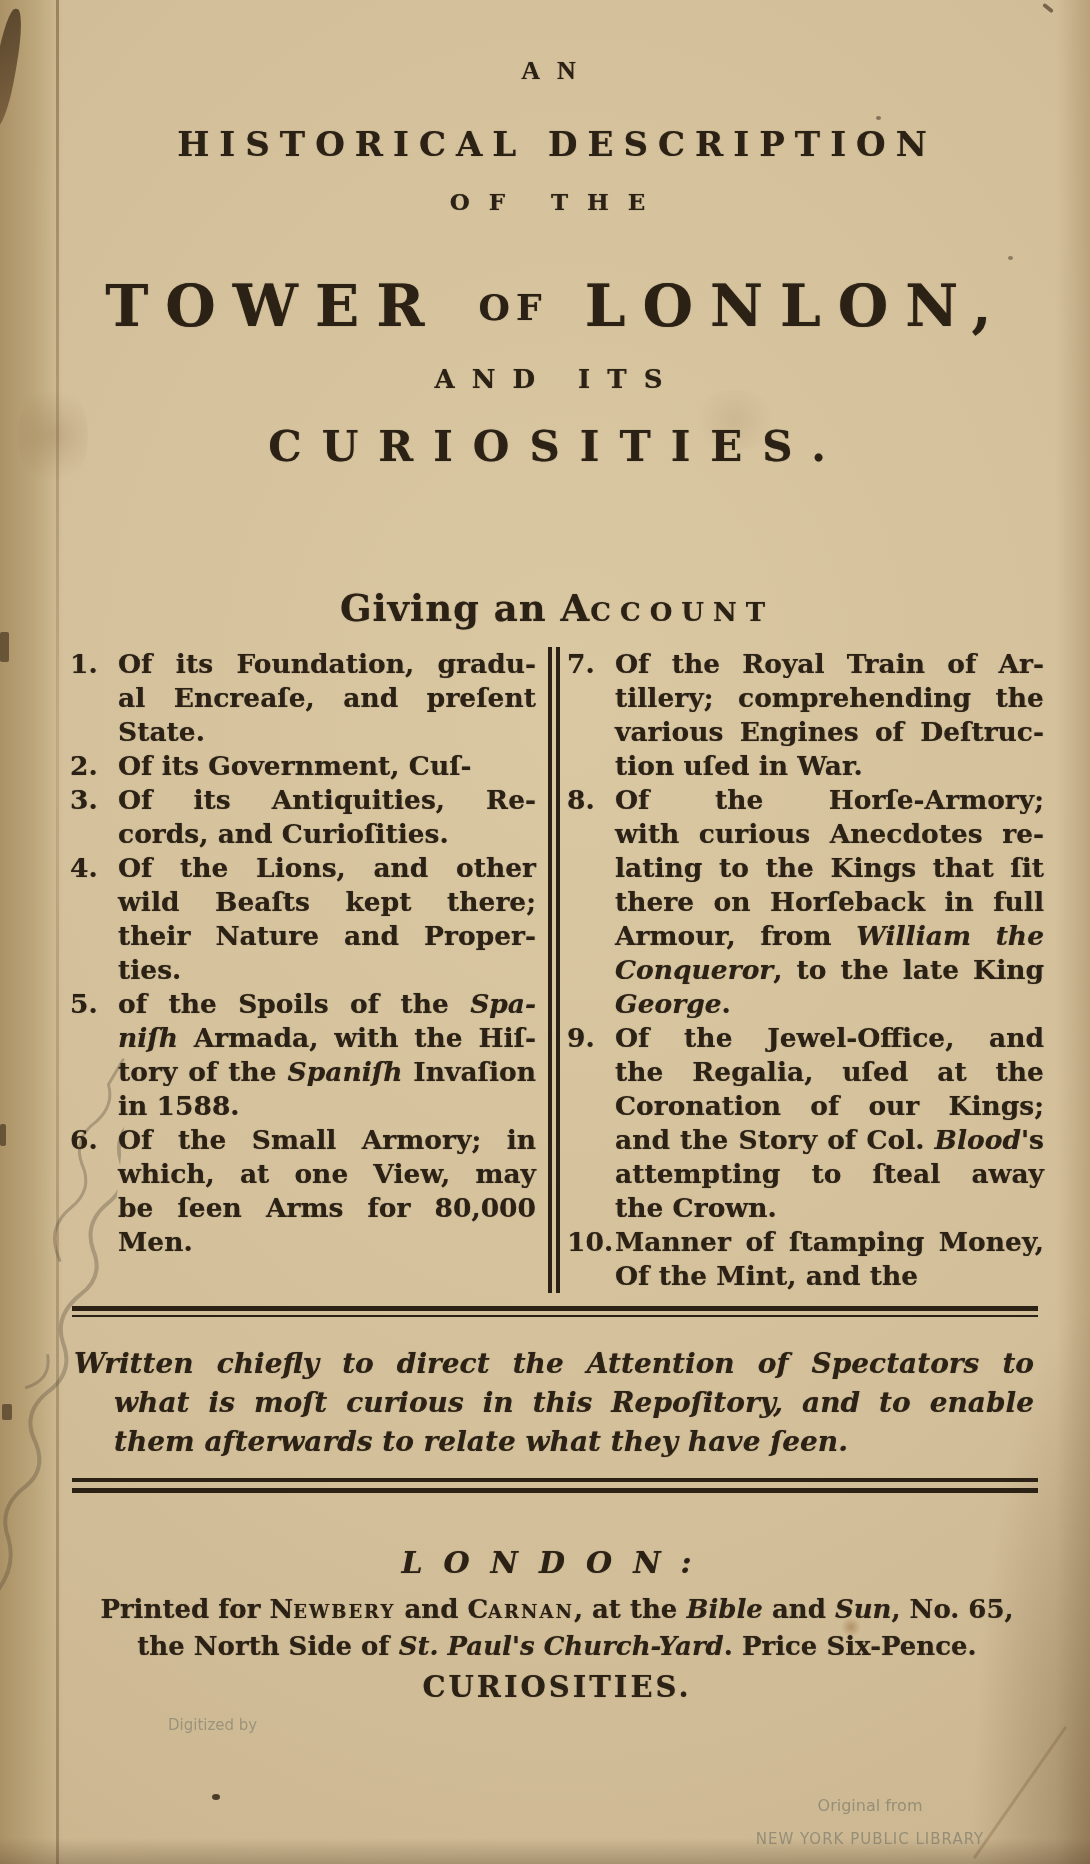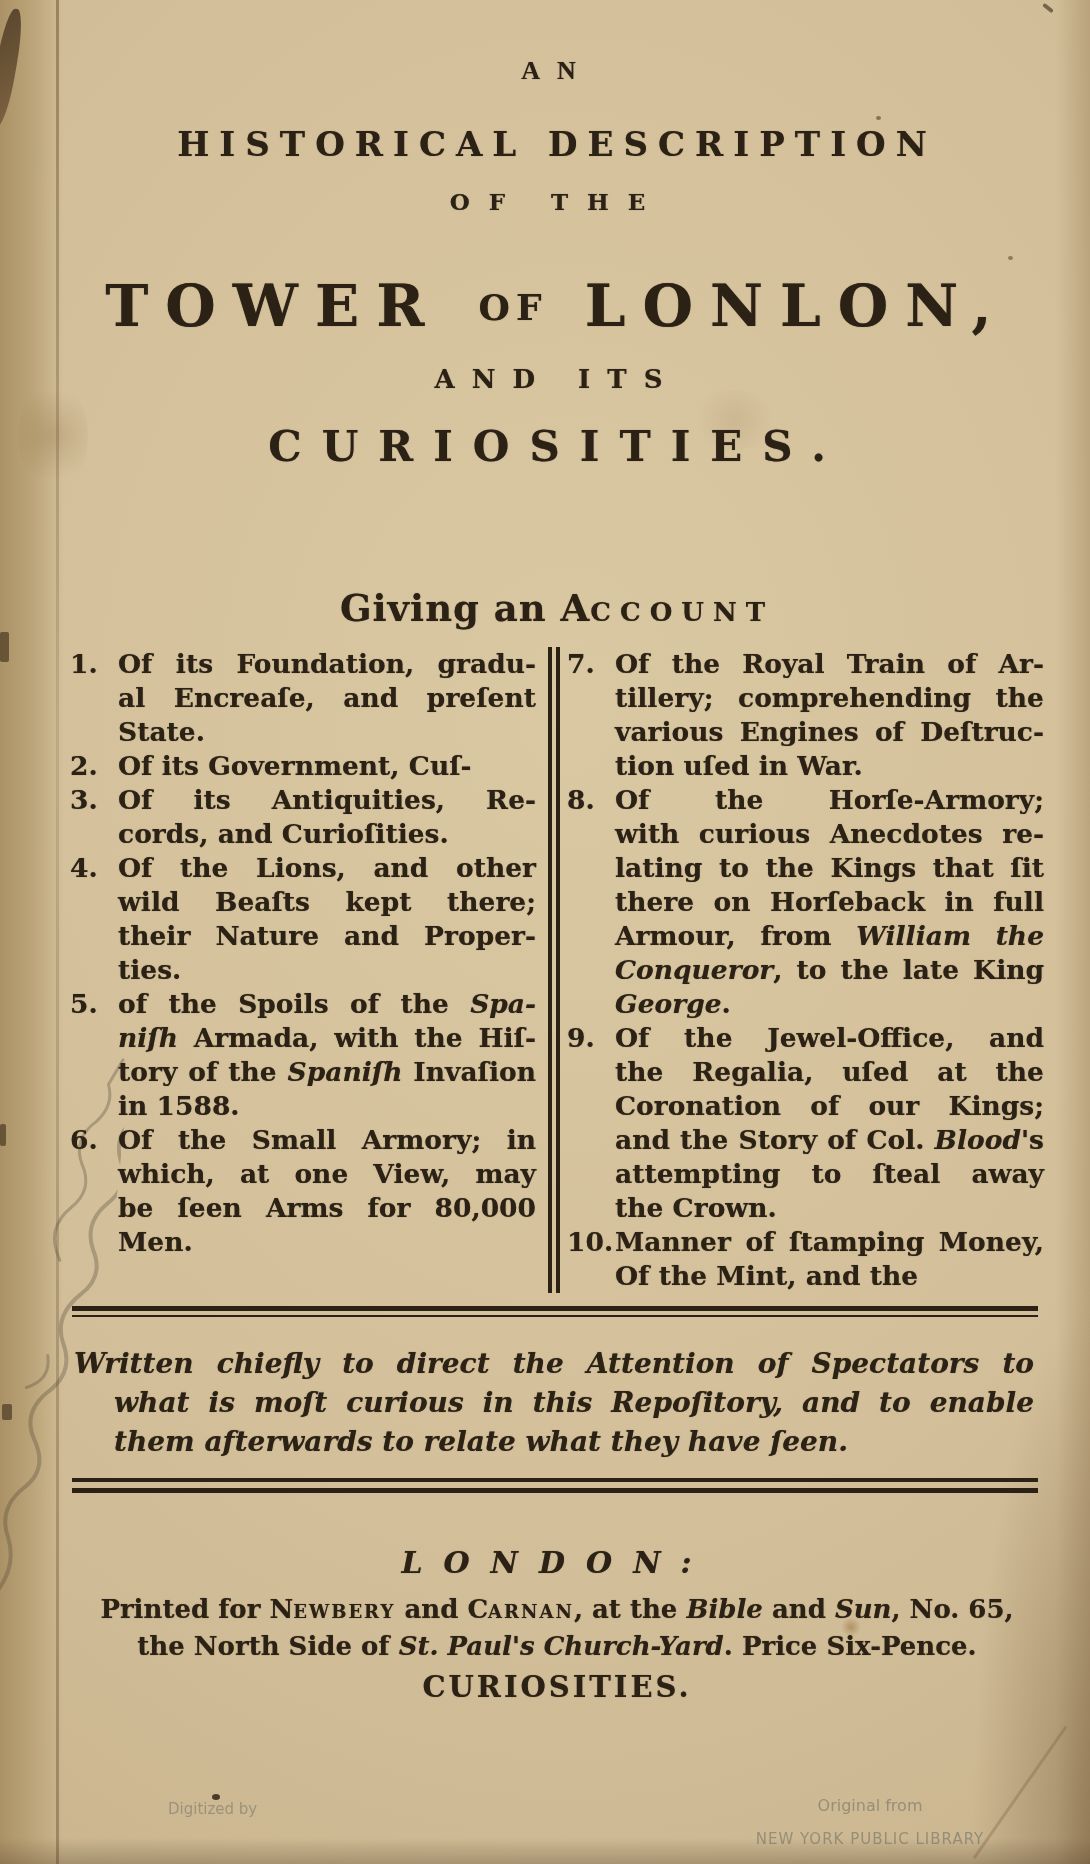--- a/index.html
+++ b/index.html
@@ -72,21 +72,21 @@
   .note-line + .note-line{padding-left:40px;}
 
   #imp-city{top:1545px;font-size:30px;font-style:italic;font-weight:bold;letter-spacing:21px;}
   #imp-line1{top:1594px;font-size:26px;font-weight:bold;}
   #imp-line2{top:1631px;font-size:26px;font-weight:bold;}
   #imp-line1 .sc,#imp-line2 .sc{letter-spacing:2px;}
   #imp-year{top:1670px;font-size:29px;font-weight:bold;letter-spacing:3px;}
 
   
   .wm{position:absolute;font-family:"DejaVu Sans","Liberation Sans",sans-serif;color:#5f655e;}
-  #wm-left{left:168px;top:1800px;display:flex;align-items:center;justify-content:flex-end;}
+  #wm-left{left:168px;top:1716px;display:flex;align-items:center;justify-content:flex-end;}
   #wm-digitized{font-size:15px;opacity:.45;}
   #wm-google{font-family:"DejaVu Serif","Liberation Serif",serif;font-size:46px;opacity:.75;
     letter-spacing:1px;color:#555b52;}
   #wm-right{left:720px;top:1796px;width:300px;text-align:center;opacity:.5;}
   #wm-orig{font-size:16px;}
   #wm-lib{font-size:15px;margin-top:15px;letter-spacing:1px;}
 </style>
 </head>
 <body>
 

